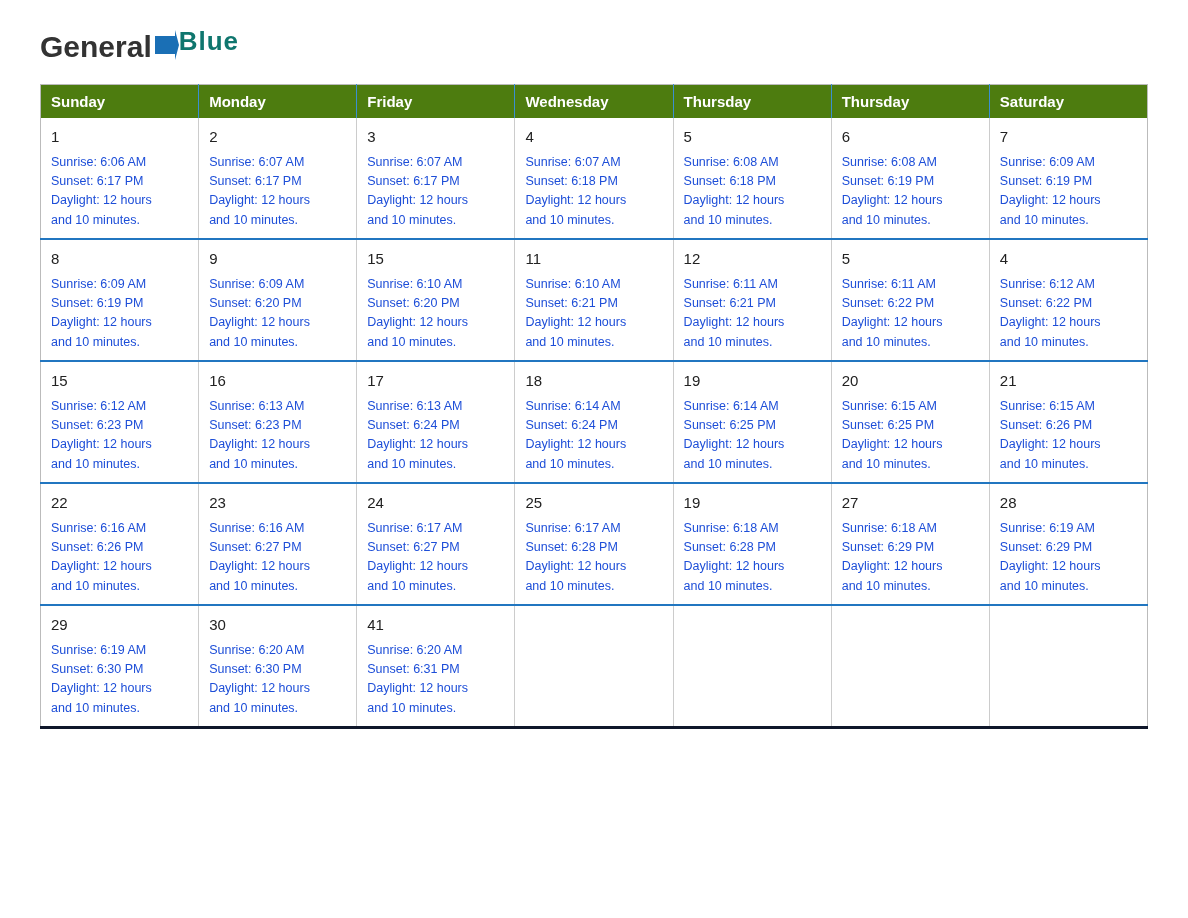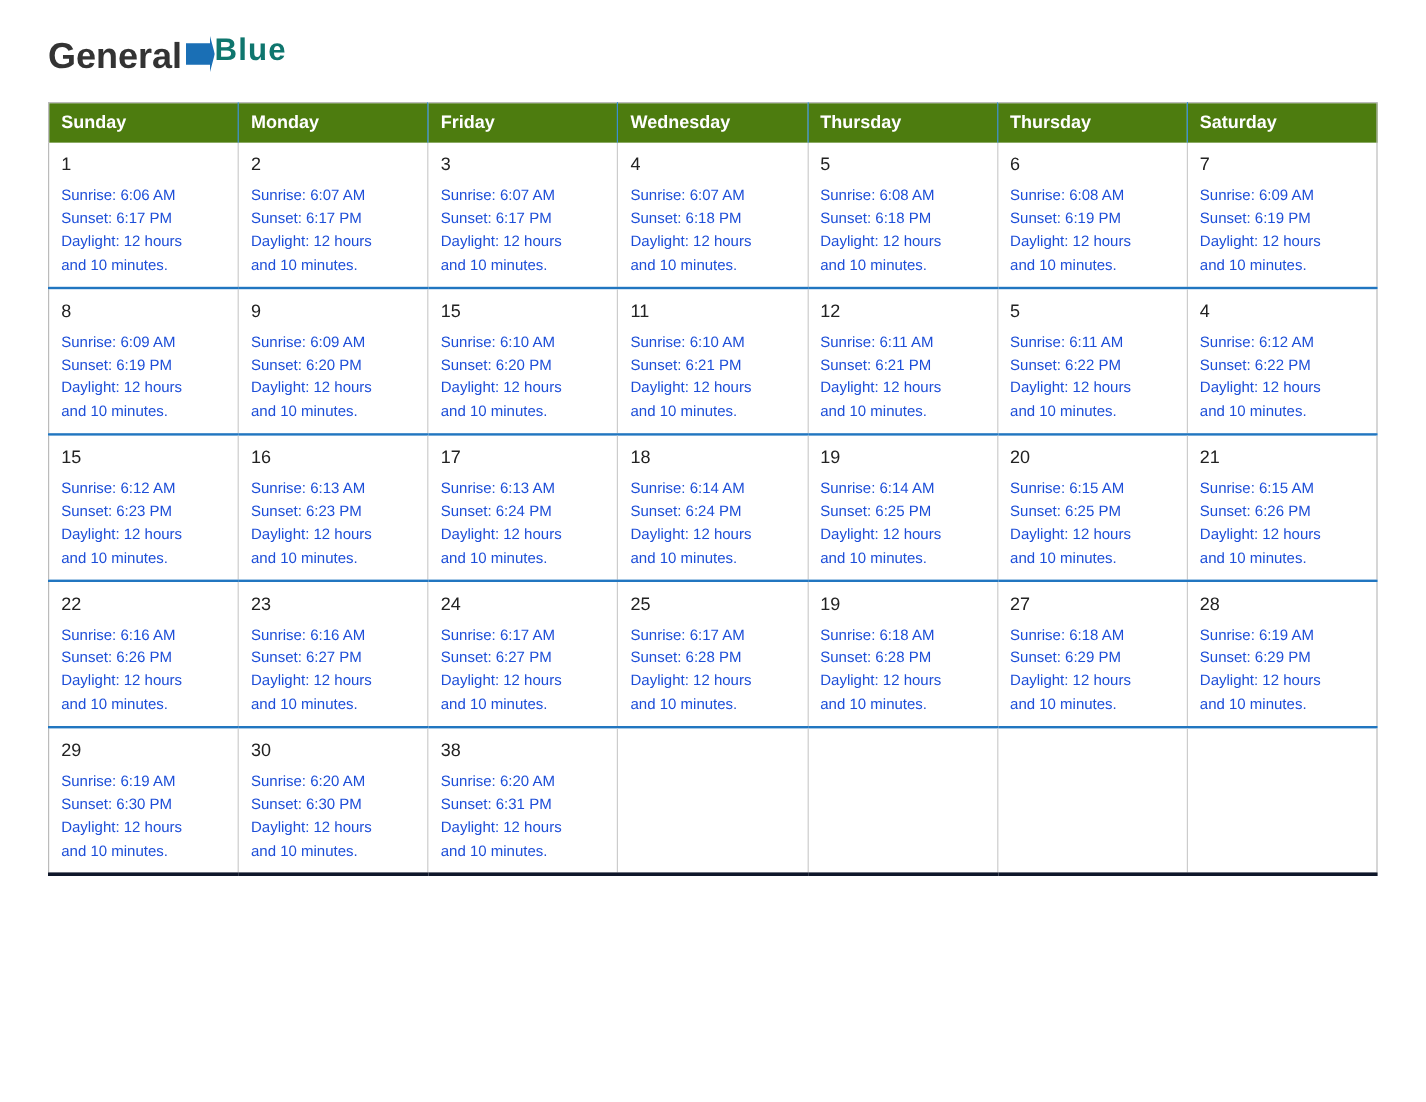--- a/index.html
+++ b/index.html
@@ -262,21 +262,21 @@
       <tr>
         <td>
           <span class="day-number">29</span>
 <div class="day-info">Sunrise: 6:19 AM<br>Sunset: 6:30 PM<br>Daylight: 12 hours<br>and 10 minutes.</div>
         </td>
         <td>
           <span class="day-number">30</span>
 <div class="day-info">Sunrise: 6:20 AM<br>Sunset: 6:30 PM<br>Daylight: 12 hours<br>and 10 minutes.</div>
         </td>
         <td>
-          <span class="day-number">38</span>
+          <span class="day-number">41</span>
 <div class="day-info">Sunrise: 6:20 AM<br>Sunset: 6:31 PM<br>Daylight: 12 hours<br>and 10 minutes.</div>
         </td>
         <td class="empty-cell"></td>
         <td class="empty-cell"></td>
         <td class="empty-cell"></td>
         <td class="empty-cell"></td>
       </tr>
     </tbody>
 </table>
 

